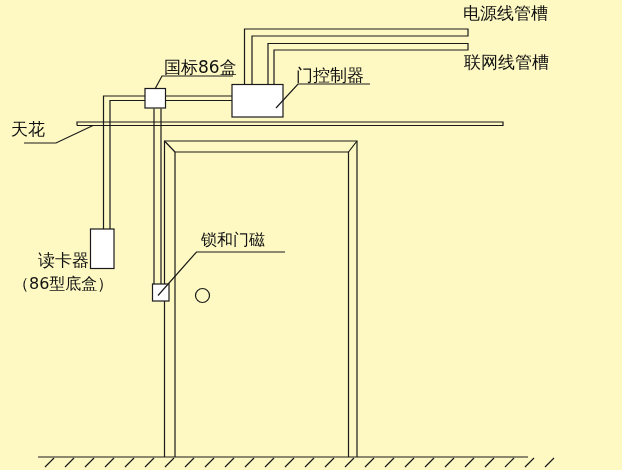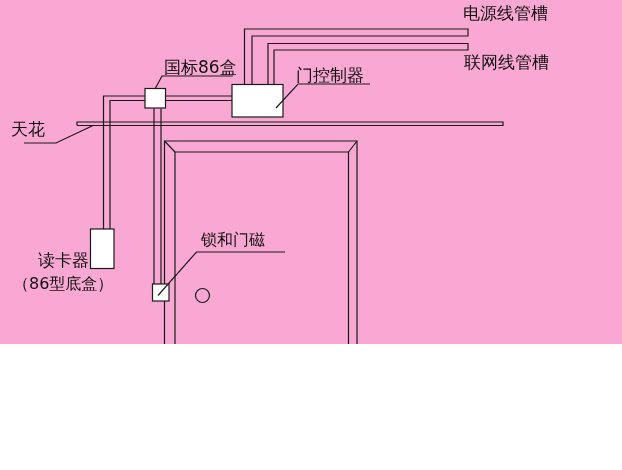--- a/index.html
+++ b/index.html
@@ -3,22 +3,22 @@
 <meta charset="utf-8">
 <style>
   html, body {
     margin: 0;
     padding: 0;
     background: #ffffff;
   }
   .canvas {
     position: relative;
     width: 622px;
-    height: 344px;
-    background: #f9a8d4;
+    height: 470px;
+    background: #fef9c3;
     overflow: hidden;
     font-family: "DejaVu Sans", sans-serif;
     text-align: right;
   }
   svg { display: block; }
   .stroke {
     fill: none;
     stroke: #1a1a1a;
     stroke-width: 1.2;
   }

